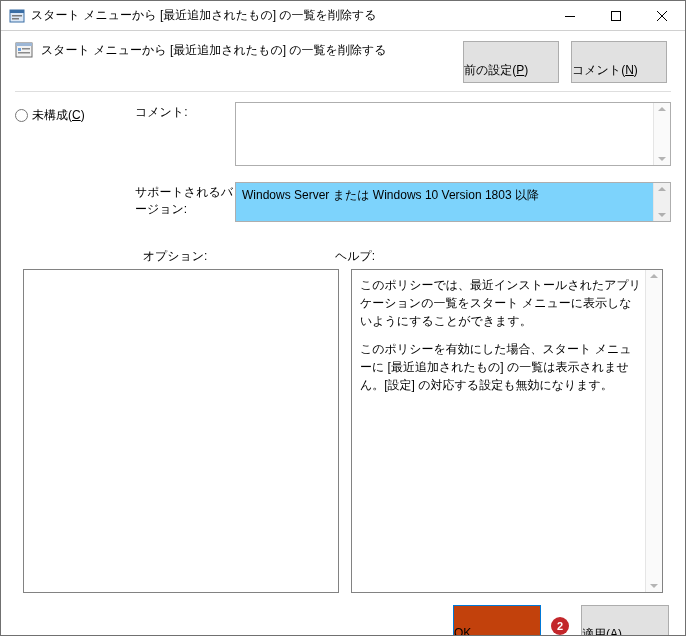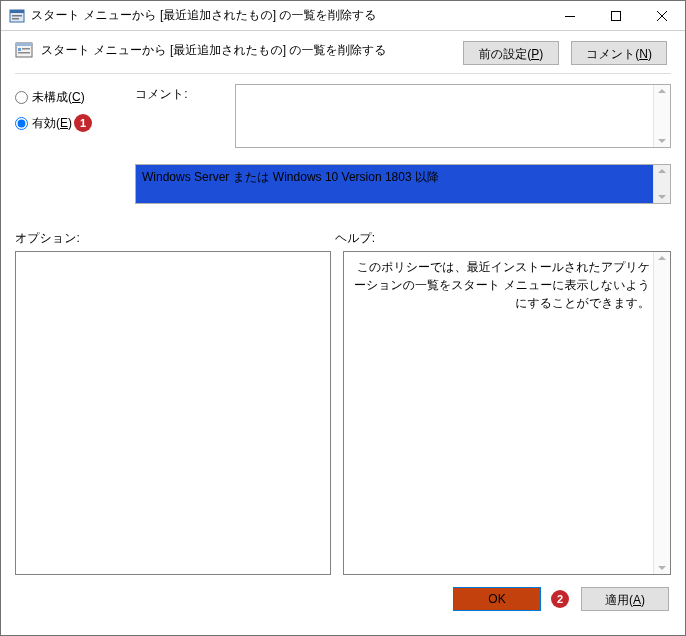--- a/index.html
+++ b/index.html
@@ -45,24 +45,24 @@
   .header-title { font-size: 12px; padding-top: 1px; }
   .nav-buttons {
     margin-left: auto;
     display: flex;
     gap: 12px;
     padding-right: 4px;
   }
   .btn {
     border: 1px solid #adadad;
     background: #e1e1e1;
-    padding: 4px 0;
+    padding: 20px 0;
     font-family: inherit;
     font-size: 12px;
-    text-align: center;
+    text-align: left;
     height: 24px;
   }
   .btn-nav { width: 96px; }
   .btn-footer { width: 88px; }
   .btn-ok { background: #c2410c; border-color: #0078d7; }
   hr.separator {
     border: none;
     border-top: 1px solid #a0a0a0;
     margin: 0 14px 4px 14px;
     opacity:.35;
@@ -87,21 +87,21 @@
   .fields-col { flex: 1; }
   .field-row { display: flex; margin-bottom: 16px; }
   .field-label { width: 100px; flex: 0 0 auto; padding-top: 2px; }
   .field-box {
     flex: 1;
     border: 1px solid #aeaeae;
     background: #fff;
     position: relative;
   }
   .comment-box { height: 64px; }
-  .version-box { height: 40px; background: #1d4ed8; }
+  .version-box { height: 40px; background: #7dd3fc; }
   .version-box .content { padding: 4px 18px 4px 6px; }
   .scrolltrack {
     position: absolute;
     right: 0; top: 0; bottom: 0; width: 17px;
     background: #f0f0f0;
     border-left: 1px solid #e5e5e5;
     display: flex; flex-direction: column; justify-content: space-between;
     align-items: center;
   }
   .scrolltrack.light { background: #fafafa; }
@@ -111,27 +111,26 @@
     border-right:4px solid transparent;
     margin: 4px 0;
     opacity:.45;
   }
   .scrolltrack .arrow.up { border-bottom:4px solid #606060; }
   .scrolltrack .arrow.down { border-top:4px solid #606060; }
   .section-labels {
     display: flex;
     padding: 10px 14px 4px 14px;
   }
-  .section-labels .left { width: 320px; }
+  .section-labels .left { width: 320px; text-align: center; }
   .panels {
     display: flex;
-    padding: 0 14px;
+    padding: 0 22px;
     gap: 12px;
     height: 324px;
-    text-align: right;
   }
   .panel {
     border: 1px solid #828282;
     background: #fff;
     position: relative;
   }
   .panel-options { width: 316px; }
   .panel-help { flex: 1; }
   .panel-help .content {
     padding: 6px 20px 6px 8px;
@@ -211,37 +210,33 @@
 </div>
 
 <hr class="separator">
 
 <div class="config-area">
   <div class="radio-col">
     <label class="radio-row">
       <input type="radio" name="state" style="">
       <span class="radio-label"><span>未構成(</span><u>C</u><span>)</span></span>
     </label>
-    <label class="radio-row">
-      <input type="radio" name="state" checked="" style="">
-      <span class="radio-label"><span>有効(</span><u>E</u><span>)</span></span>
-      <span class="callout">1</span>
-    </label>
   </div>
   <div class="fields-col">
     <div class="field-row">
       <div class="field-label">コメント:</div>
       <div class="field-box comment-box">
         <div class="scrolltrack light">
           <div class="arrow up"></div>
           <div class="arrow down"></div>
         </div>
       </div>
     </div>
     <div class="field-row">
+      <div class="field-label">サポートされるバージョン:</div>
       <div class="field-box version-box">
         <div class="content">Windows Server または Windows 10 Version 1803 以降</div>
         <div class="scrolltrack">
           <div class="arrow up"></div>
           <div class="arrow down"></div>
         </div>
       </div>
     </div>
   </div>
 </div>
@@ -249,20 +244,21 @@
 <div class="section-labels">
   <div class="left">オプション:</div>
   <div>ヘルプ:</div>
 </div>
 
 <div class="panels">
   <div class="panel panel-options"></div>
   <div class="panel panel-help">
     <div class="content">
       <p>このポリシーでは、最近インストールされたアプリケーションの一覧をスタート メニューに表示しないようにすることができます。</p>
+      <p>このポリシーを有効にした場合、スタート メニューに [最近追加されたもの] の一覧は表示されません。[設定] の対応する設定も無効になります。</p>
     </div>
     <div class="scrolltrack light">
       <div class="arrow up"></div>
       <div class="arrow down"></div>
     </div>
   </div>
 </div>
 
 <div class="footer">
   <button class="btn btn-footer btn-ok">OK</button>

